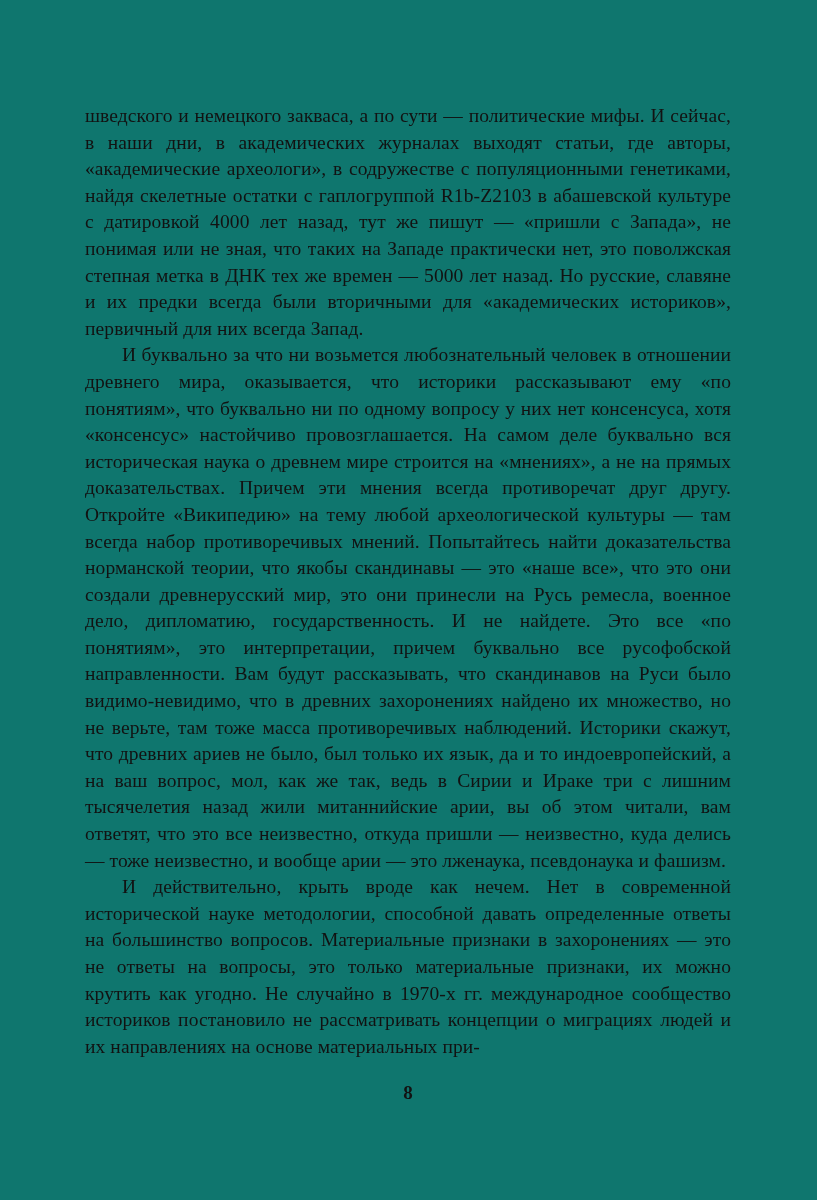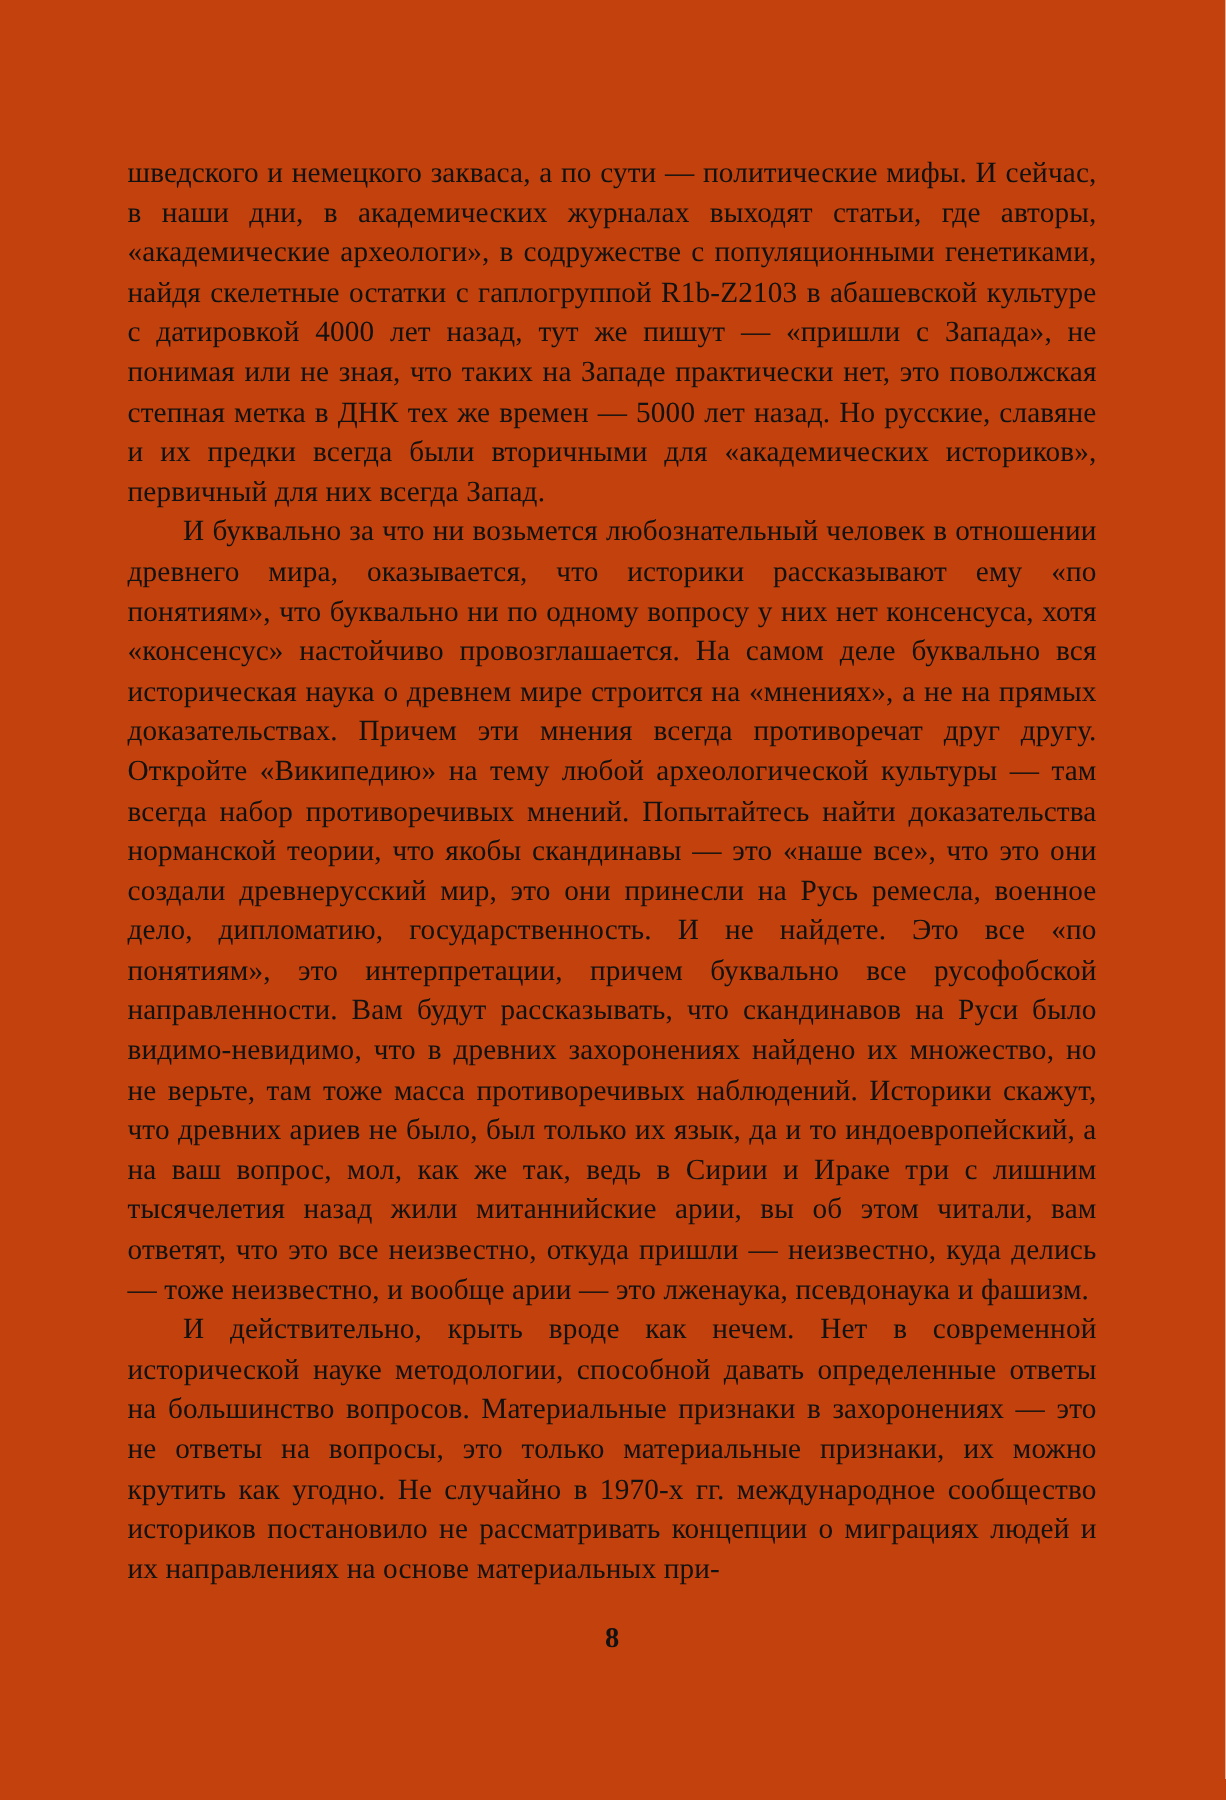--- a/index.html
+++ b/index.html
@@ -4,21 +4,21 @@
 <style>
   html, body {
     margin: 0;
     padding: 0;
     background: #ffffff;
   }
   .book-page {
     position: relative;
     width: 817px;
     height: 1200px;
-    background: #c2410c;
+    background: #0f766e;
     box-sizing: border-box;
     overflow: hidden;
     font-family: "Liberation Serif", "DejaVu Serif", serif;
     color: #121212;
   }
   .text-block {
     position: absolute;
     left: 85px;
     top: 103px;
     width: 646px;

